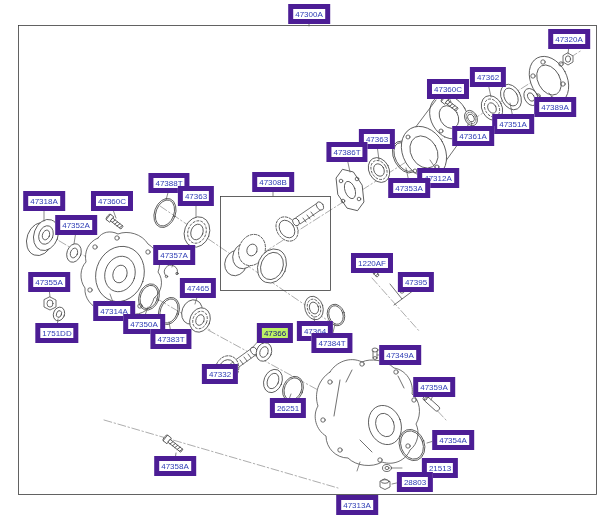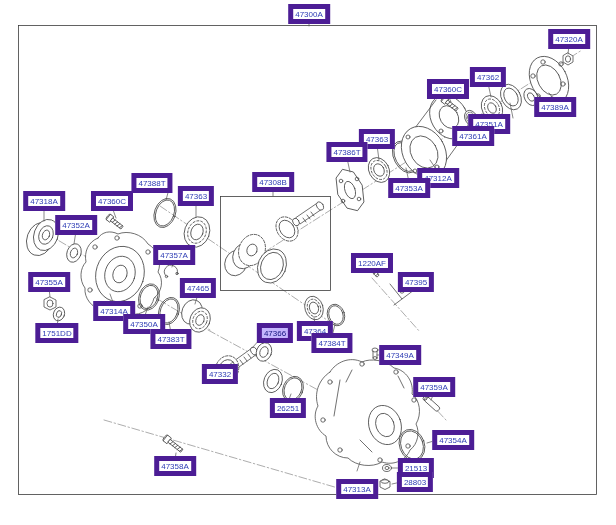--- a/index.html
+++ b/index.html
@@ -3,21 +3,21 @@
 <meta charset="utf-8">
 <style>
   html,body{margin:0;padding:0;background:#fff;}
   .canvas{position:relative;width:616px;height:525px;background:#fff;overflow:hidden;
           font-family:"Liberation Sans",sans-serif;}
   svg{position:absolute;left:0;top:0;}
   .lbl{position:absolute;transform:translate(-50%,-50%);
        font-size:8px;line-height:9px;letter-spacing:0;white-space:nowrap;
        color:#2d3cb4;background:#ffffff;border:5px solid #4c1d95;
        padding:0.5px 2px;z-index:5;cursor:pointer;}
-  .lbl.hl{background:#c4b5fd;color:#12127d;}
+  .lbl.hl{background:#bef264;color:#12127d;}
 </style>
 </head>
 <body>
 
 <div class="canvas">
 
 <svg width="616" height="525" viewBox="0 0 616 525">
   <g stroke="#4b4b4b" stroke-width="0.8" fill="none" stroke-linecap="round">
 
     <g stroke="#8a8a8a" stroke-width="0.7" stroke-dasharray="8 2.5 1.5 2.5">
@@ -323,28 +323,28 @@
       <line x1="175" y1="460" x2="176" y2="453"></line>
     </g>
   </g>
 </svg>
 
 <div class="lbl" style="left:309px;top:14px">47300A</div>
 <div class="lbl" style="left:569px;top:39px">47320A</div>
 <div class="lbl" style="left:488px;top:77px">47362</div>
 <div class="lbl" style="left:448px;top:89px">47360C</div>
 <div class="lbl" style="left:555px;top:107px">47389A</div>
-<div class="lbl" style="left:489px;top:124px">47351A</div>
+<div class="lbl" style="left:513px;top:124px">47351A</div>
 <div class="lbl" style="left:473px;top:136px">47361A</div>
 <div class="lbl" style="left:377px;top:139px">47363</div>
 <div class="lbl" style="left:347px;top:152px">47386T</div>
 <div class="lbl" style="left:438px;top:178px">47312A</div>
 <div class="lbl" style="left:409px;top:188px">47353A</div>
 <div class="lbl" style="left:273px;top:182px">47308B</div>
-<div class="lbl" style="left:152px;top:183px">47388T</div>
+<div class="lbl" style="left:169px;top:183px">47388T</div>
 <div class="lbl" style="left:196px;top:196px">47363</div>
 <div class="lbl" style="left:44px;top:201px">47318A</div>
 <div class="lbl" style="left:112px;top:201px">47360C</div>
 <div class="lbl" style="left:76px;top:225px">47352A</div>
 <div class="lbl" style="left:174px;top:255px">47357A</div>
 <div class="lbl" style="left:372px;top:263px">1220AF</div>
 <div class="lbl" style="left:416px;top:282px">47395</div>
 <div class="lbl" style="left:49px;top:282px">47355A</div>
 <div class="lbl" style="left:198px;top:288px">47465</div>
 <div class="lbl" style="left:114px;top:311px">47314A</div>
@@ -352,18 +352,18 @@
 <div class="lbl" style="left:57px;top:333px">1751DD</div>
 <div class="lbl" style="left:171px;top:339px">47383T</div>
 <div class="lbl hl" style="left:275px;top:333px">47366</div>
 <div class="lbl" style="left:315px;top:331px">47364</div>
 <div class="lbl" style="left:332px;top:343px">47384T</div>
 <div class="lbl" style="left:400px;top:355px">47349A</div>
 <div class="lbl" style="left:220px;top:374px">47332</div>
 <div class="lbl" style="left:434px;top:387px">47359A</div>
 <div class="lbl" style="left:288px;top:408px">26251</div>
 <div class="lbl" style="left:453px;top:440px">47354A</div>
-<div class="lbl" style="left:357px;top:489px">47313A</div>
-<div class="lbl" style="left:416px;top:468px">21513</div>
+<div class="lbl" style="left:357px;top:505px">47313A</div>
+<div class="lbl" style="left:440px;top:468px">21513</div>
 <div class="lbl" style="left:415px;top:482px">28803</div>
 <div class="lbl" style="left:175px;top:466px">47358A</div>
 
 </div>
 
 </body></html>

